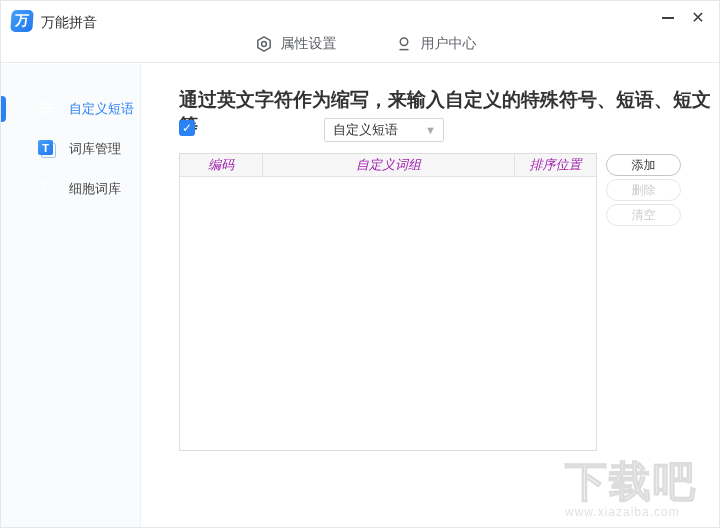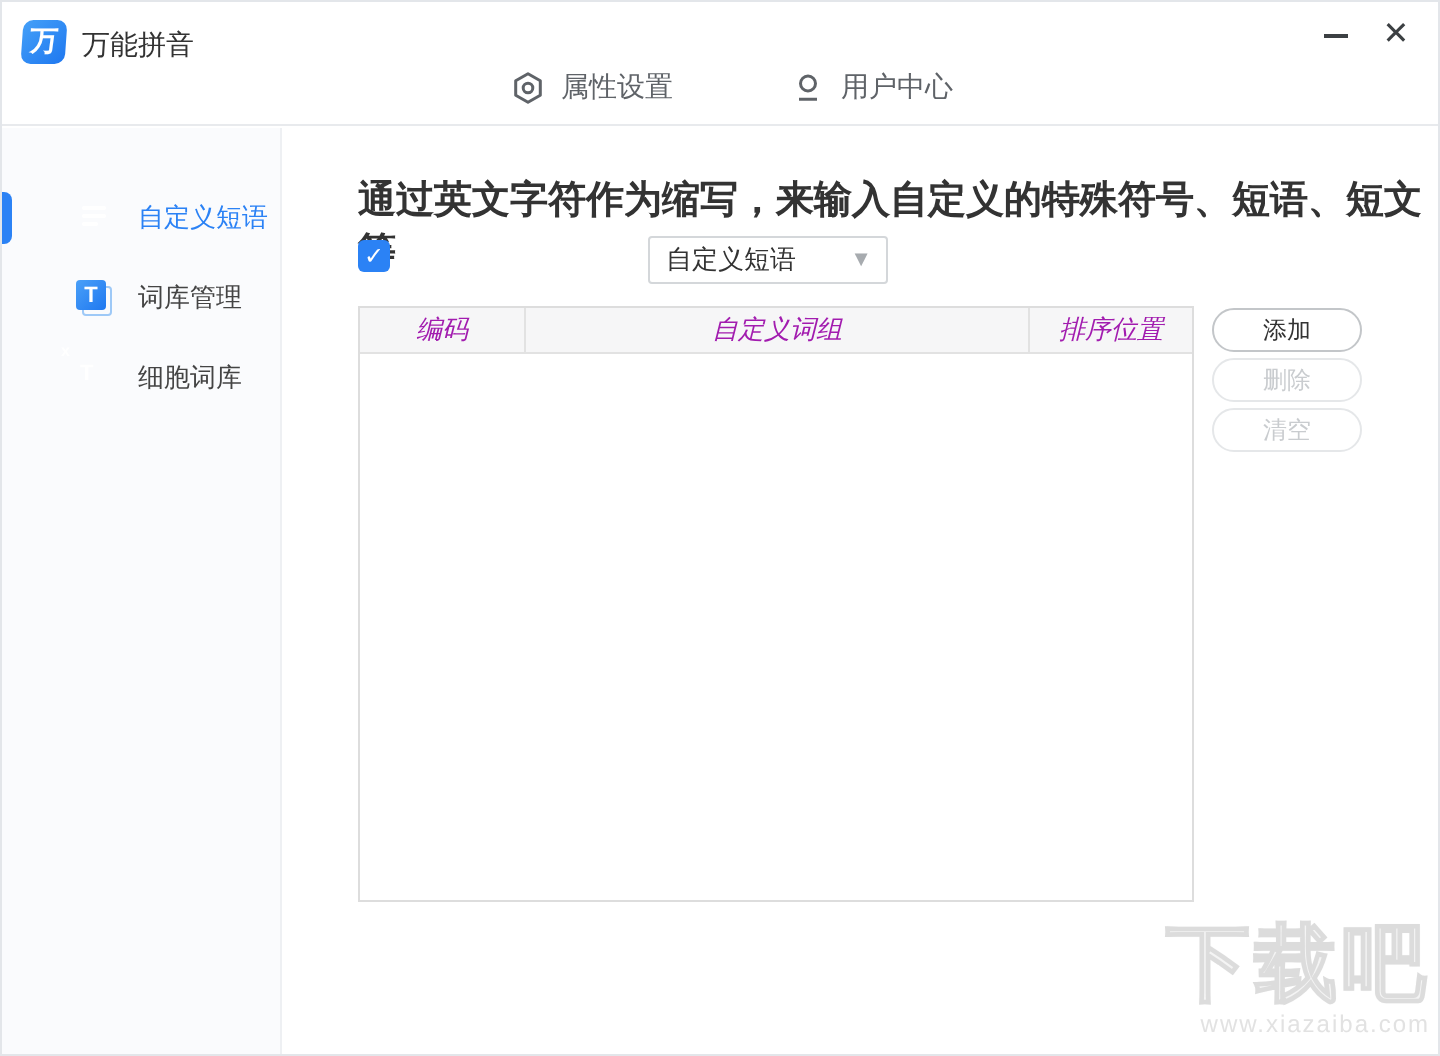--- a/index.html
+++ b/index.html
@@ -148,21 +148,21 @@
     display: flex; align-items: center; justify-content: center;
     cursor: pointer;
   }
   .btn.disabled { border-color: #e5e7e9; color: #c9cccf; cursor: default; }
   .btn-add { top: 90px; }
   .btn-del { top: 115px; }
   .btn-clr { top: 140px; }
   
   .watermark {
     position: absolute; right: 4px; bottom: 8px; width: 150px;
-    text-align: right; pointer-events: none;
+    text-align: left; pointer-events: none;
   }
   .watermark .wm-big {
     font-size: 42px; font-weight: bold; line-height: 1;
     color: rgba(255,255,255,0.55);
     -webkit-text-stroke: 1px #dcdcdc;
     text-shadow: 0 0 1px #e6e6e6;
     letter-spacing: 2px;
   }
   .watermark .wm-url {
     margin-top: 2px; font-size: 12px; color: #e2e2e2; letter-spacing: 1px;

